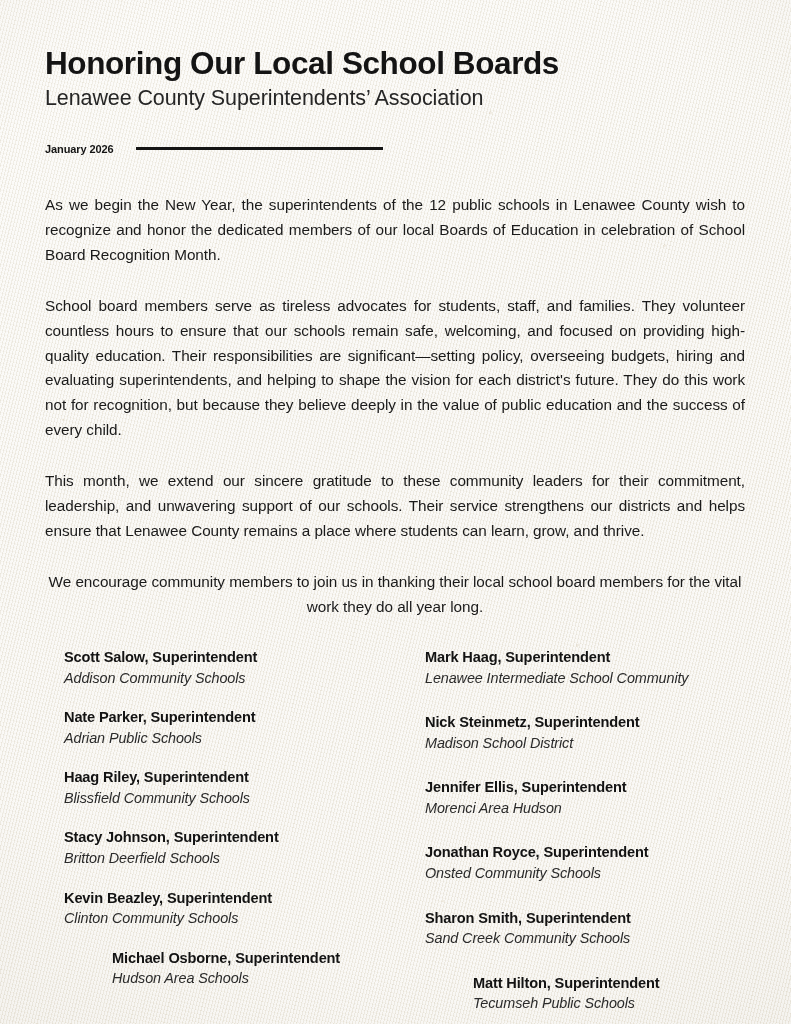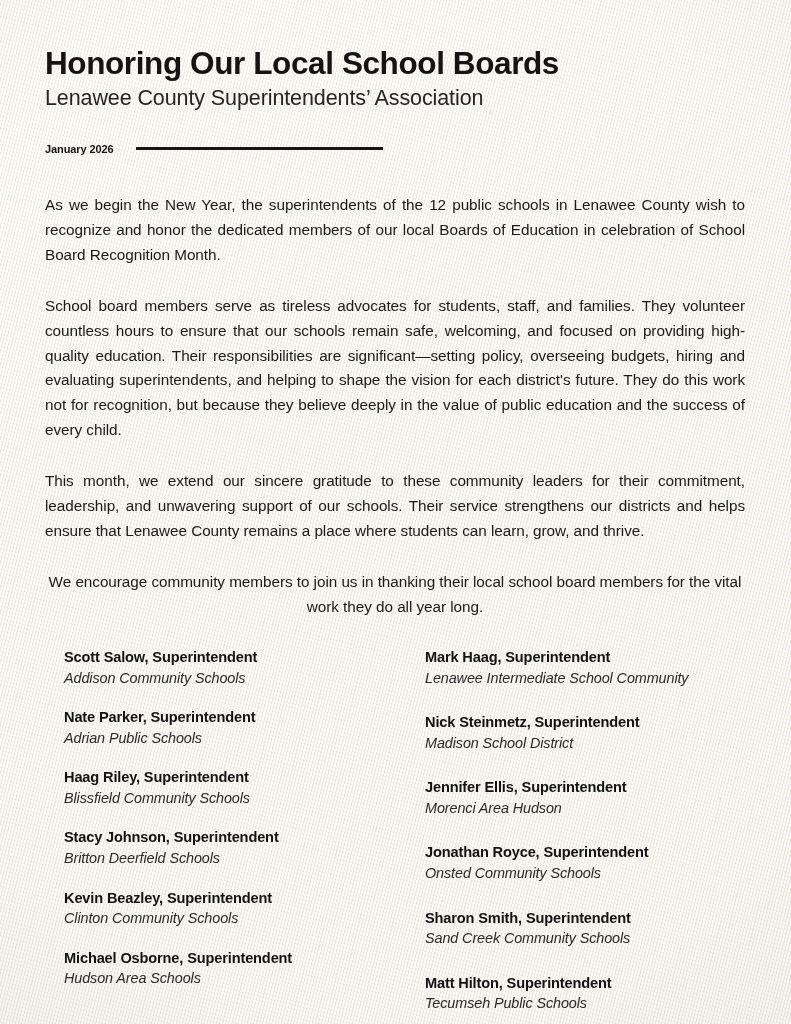--- a/index.html
+++ b/index.html
@@ -129,21 +129,21 @@
 
   .sig-col-left  { width: 351px; padding-left: 19px; }
   .sig-col-right { width: 360px; padding-left: 10px; }
 
   .sig-entry {
     margin-bottom: 19px;
   }
   .sig-col-right .sig-entry {
     margin-bottom: 24px;
   }
-  .sig-entry:last-child { margin-bottom: 0; }
+  .sig-entry:last-child { margin-bottom: 0; margin-left: 48px; }
 
   .sig-name {
     font-size: 14.6px;
     font-weight: 700;
     color: #131313;
     line-height: 1.42;
     letter-spacing: -0.15px;
   }
 
   .sig-district {

